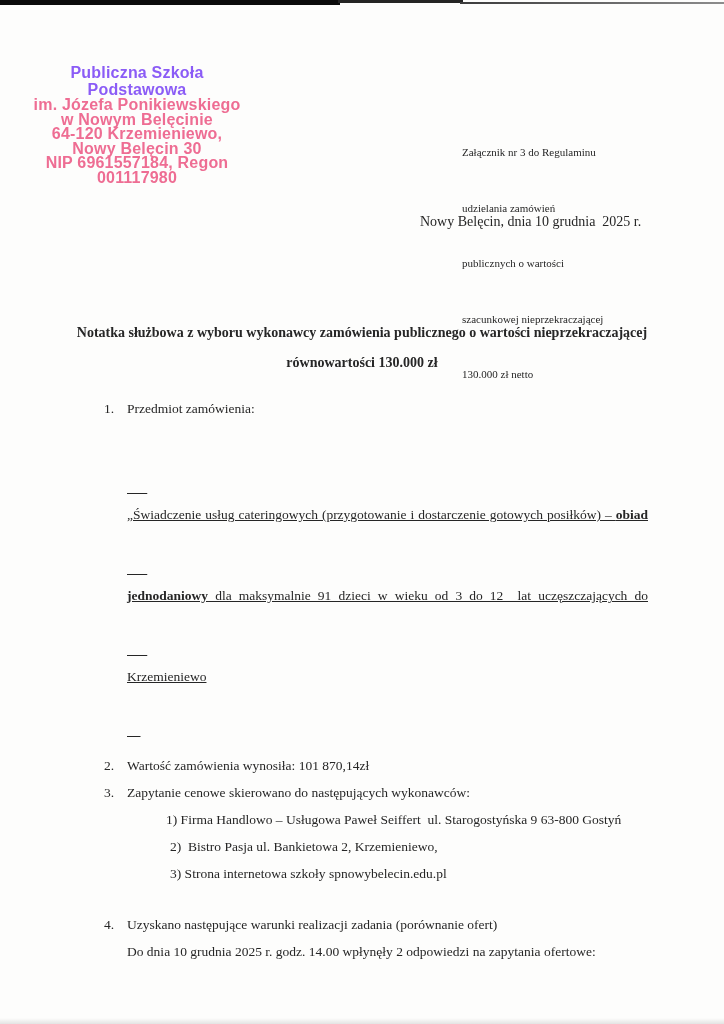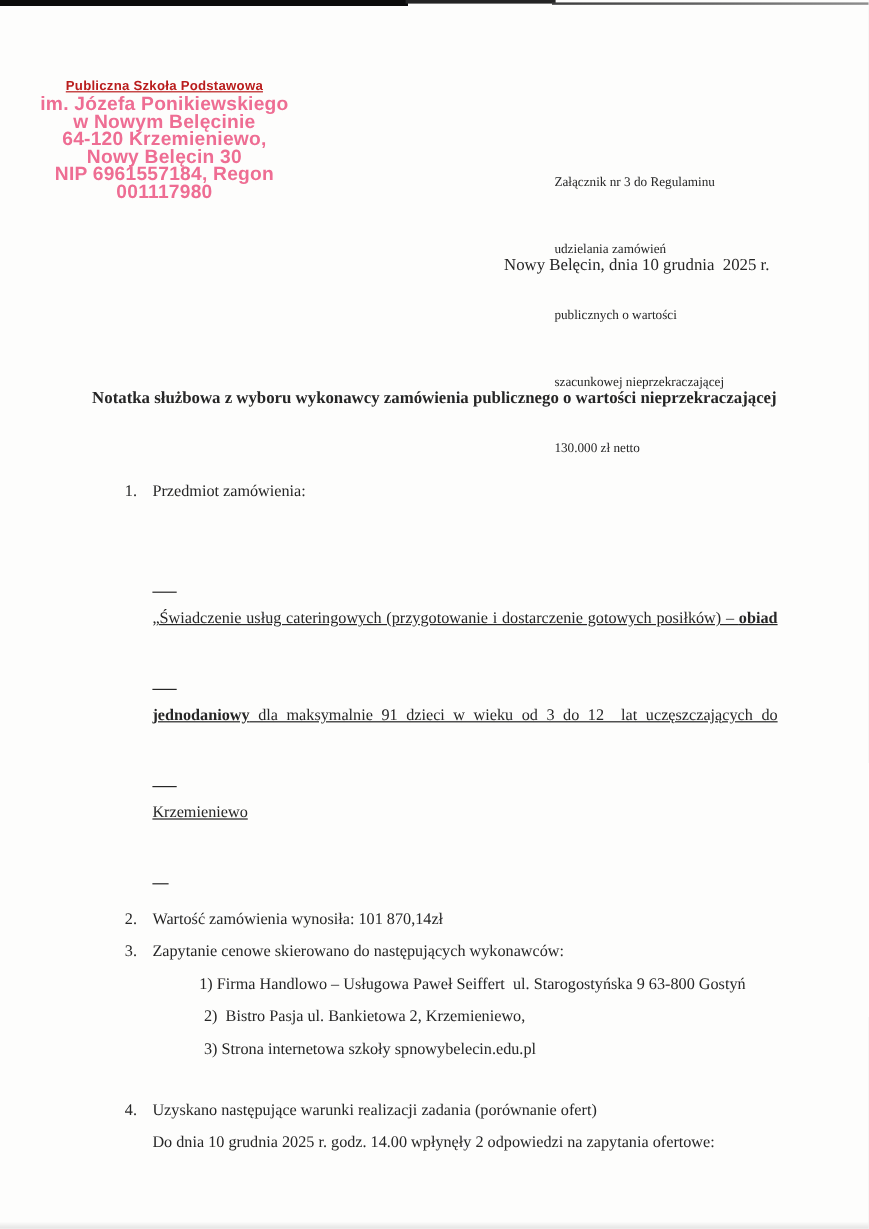--- a/index.html
+++ b/index.html
@@ -19,21 +19,21 @@
               background:linear-gradient(to right,#3c3c3c,#8d8d8d);}
   .scan-bottom{position:absolute;bottom:0;left:0;width:100%;height:6px;
               background:linear-gradient(to bottom,rgba(0,0,0,0),rgba(0,0,0,0.10));}
   
   .stamp{
     position:absolute;left:30px;top:64px;width:214px;
     text-align:center;
     font-family:"Liberation Sans", sans-serif;
     font-weight:700;letter-spacing:0.2px;
   }
-  .stamp-line1{font-size:11px;line-height:17px;color:#b91c1c;text-decoration:underline;}
+  .stamp-line1{font-size:16px;line-height:17px;color:#8b5cf6;}
   .stamp-line{font-size:16px;line-height:14.5px;color:#ee6d93;}
   
   .attachment{
     position:absolute;left:462px;top:106px;width:190px;
     font-size:11px;line-height:18.5px;white-space:pre-wrap;
   }
   
   .dateline{position:absolute;left:420px;top:214px;font-size:14px;white-space:pre-wrap;text-align:center;}
   
   .title{position:absolute;left:0;top:306px;width:100%;text-align:center;
@@ -76,20 +76,21 @@
     <div>udzielania zamówień</div>
     <div>publicznych o wartości</div>
     <div>szacunkowej nieprzekraczającej</div>
     <div>130.000 zł netto</div>
   </div>
 
   <div class="dateline">Nowy Belęcin, dnia 10 grudnia  2025 r.</div>
 
   <div class="title">
     <div>Notatka służbowa z wyboru wykonawcy zamówienia publicznego o wartości nieprzekraczającej</div>
+    <div>równowartości 130.000 zł</div>
   </div>
 
   <div class="content">
 
     <div class="num-row"><span class="num">1.</span><span>Przedmiot zamówienia:</span></div>
 
     <div class="quote">
       <div class="quote-line j"><span>„Świadczenie usług cateringowych (przygotowanie i dostarczenie gotowych posiłków) – </span><b>obiad</b><span></span></div>
       <div class="quote-line j"><span></span><b>jednodaniowy</b><span> dla maksymalnie 91 dzieci w wieku od 3 do 12  lat uczęszczających do</span></div>
       <div class="quote-line"><span>Krzemieniewo</span><b></b><span></span></div>

